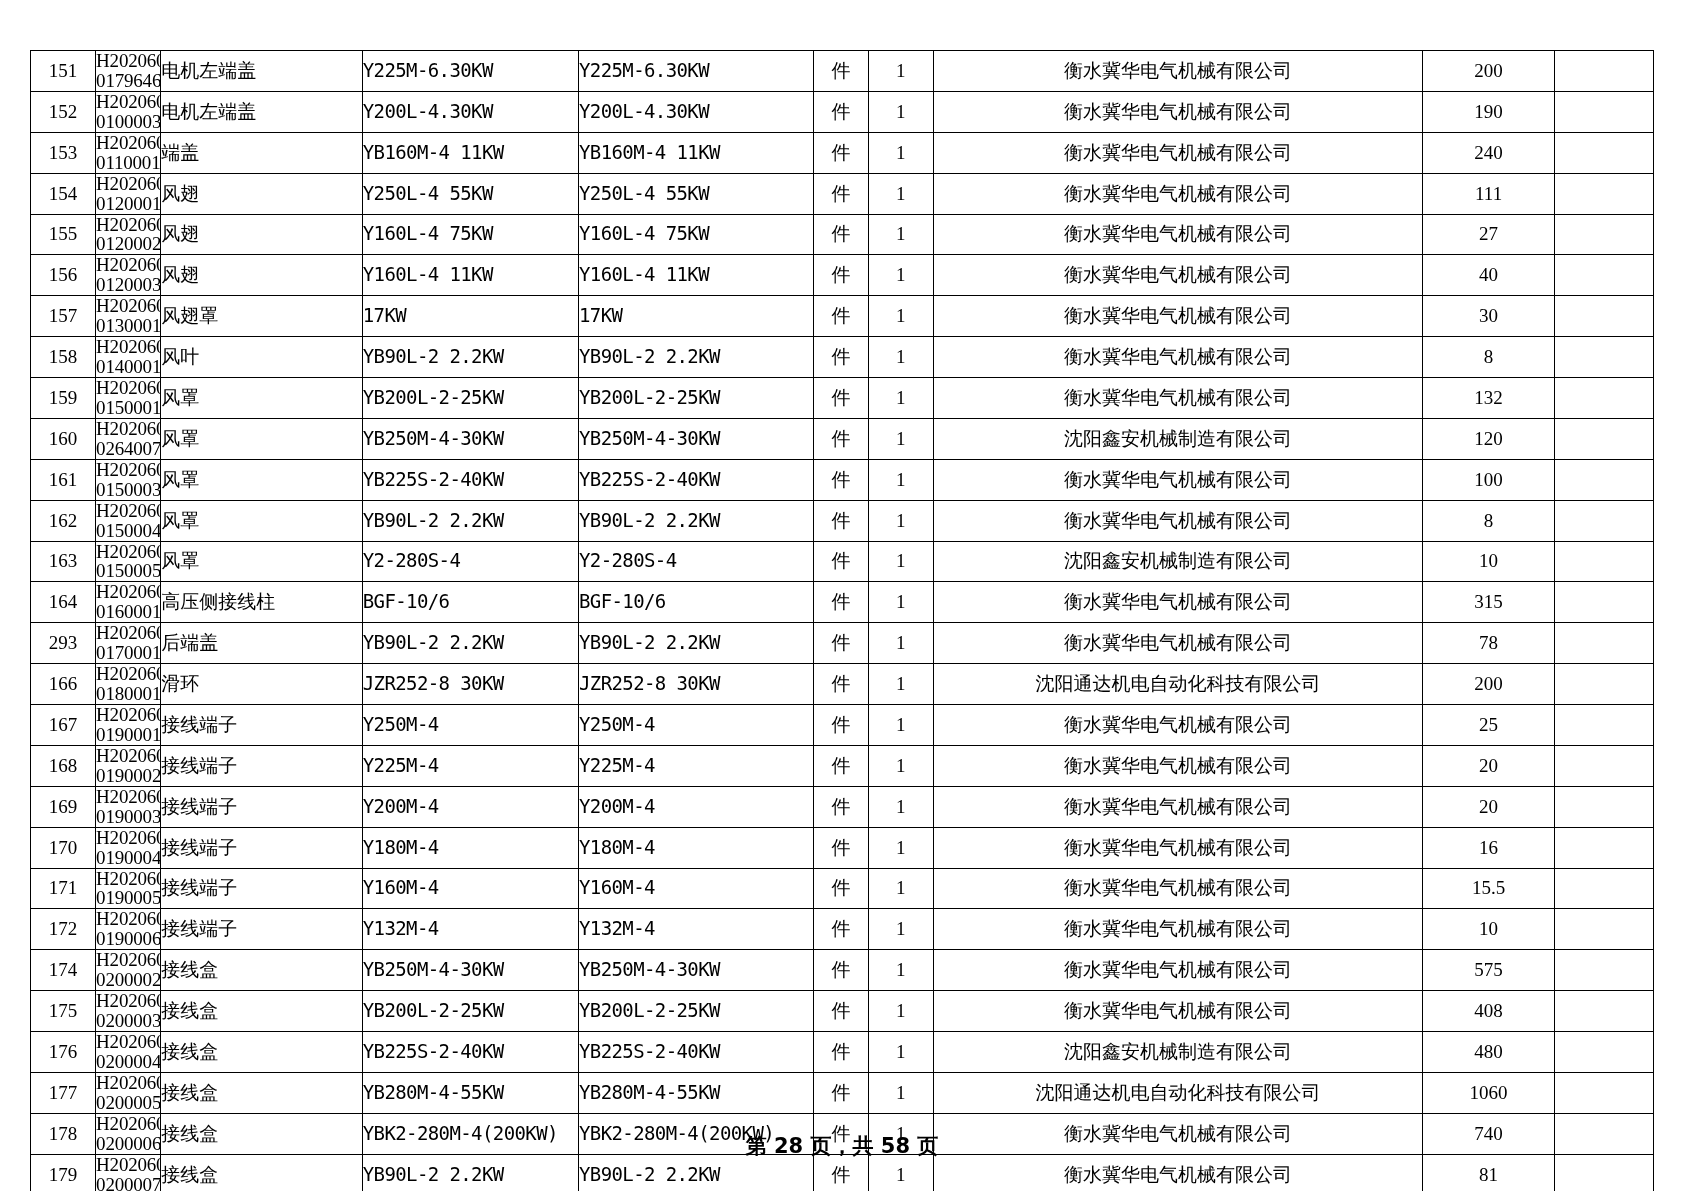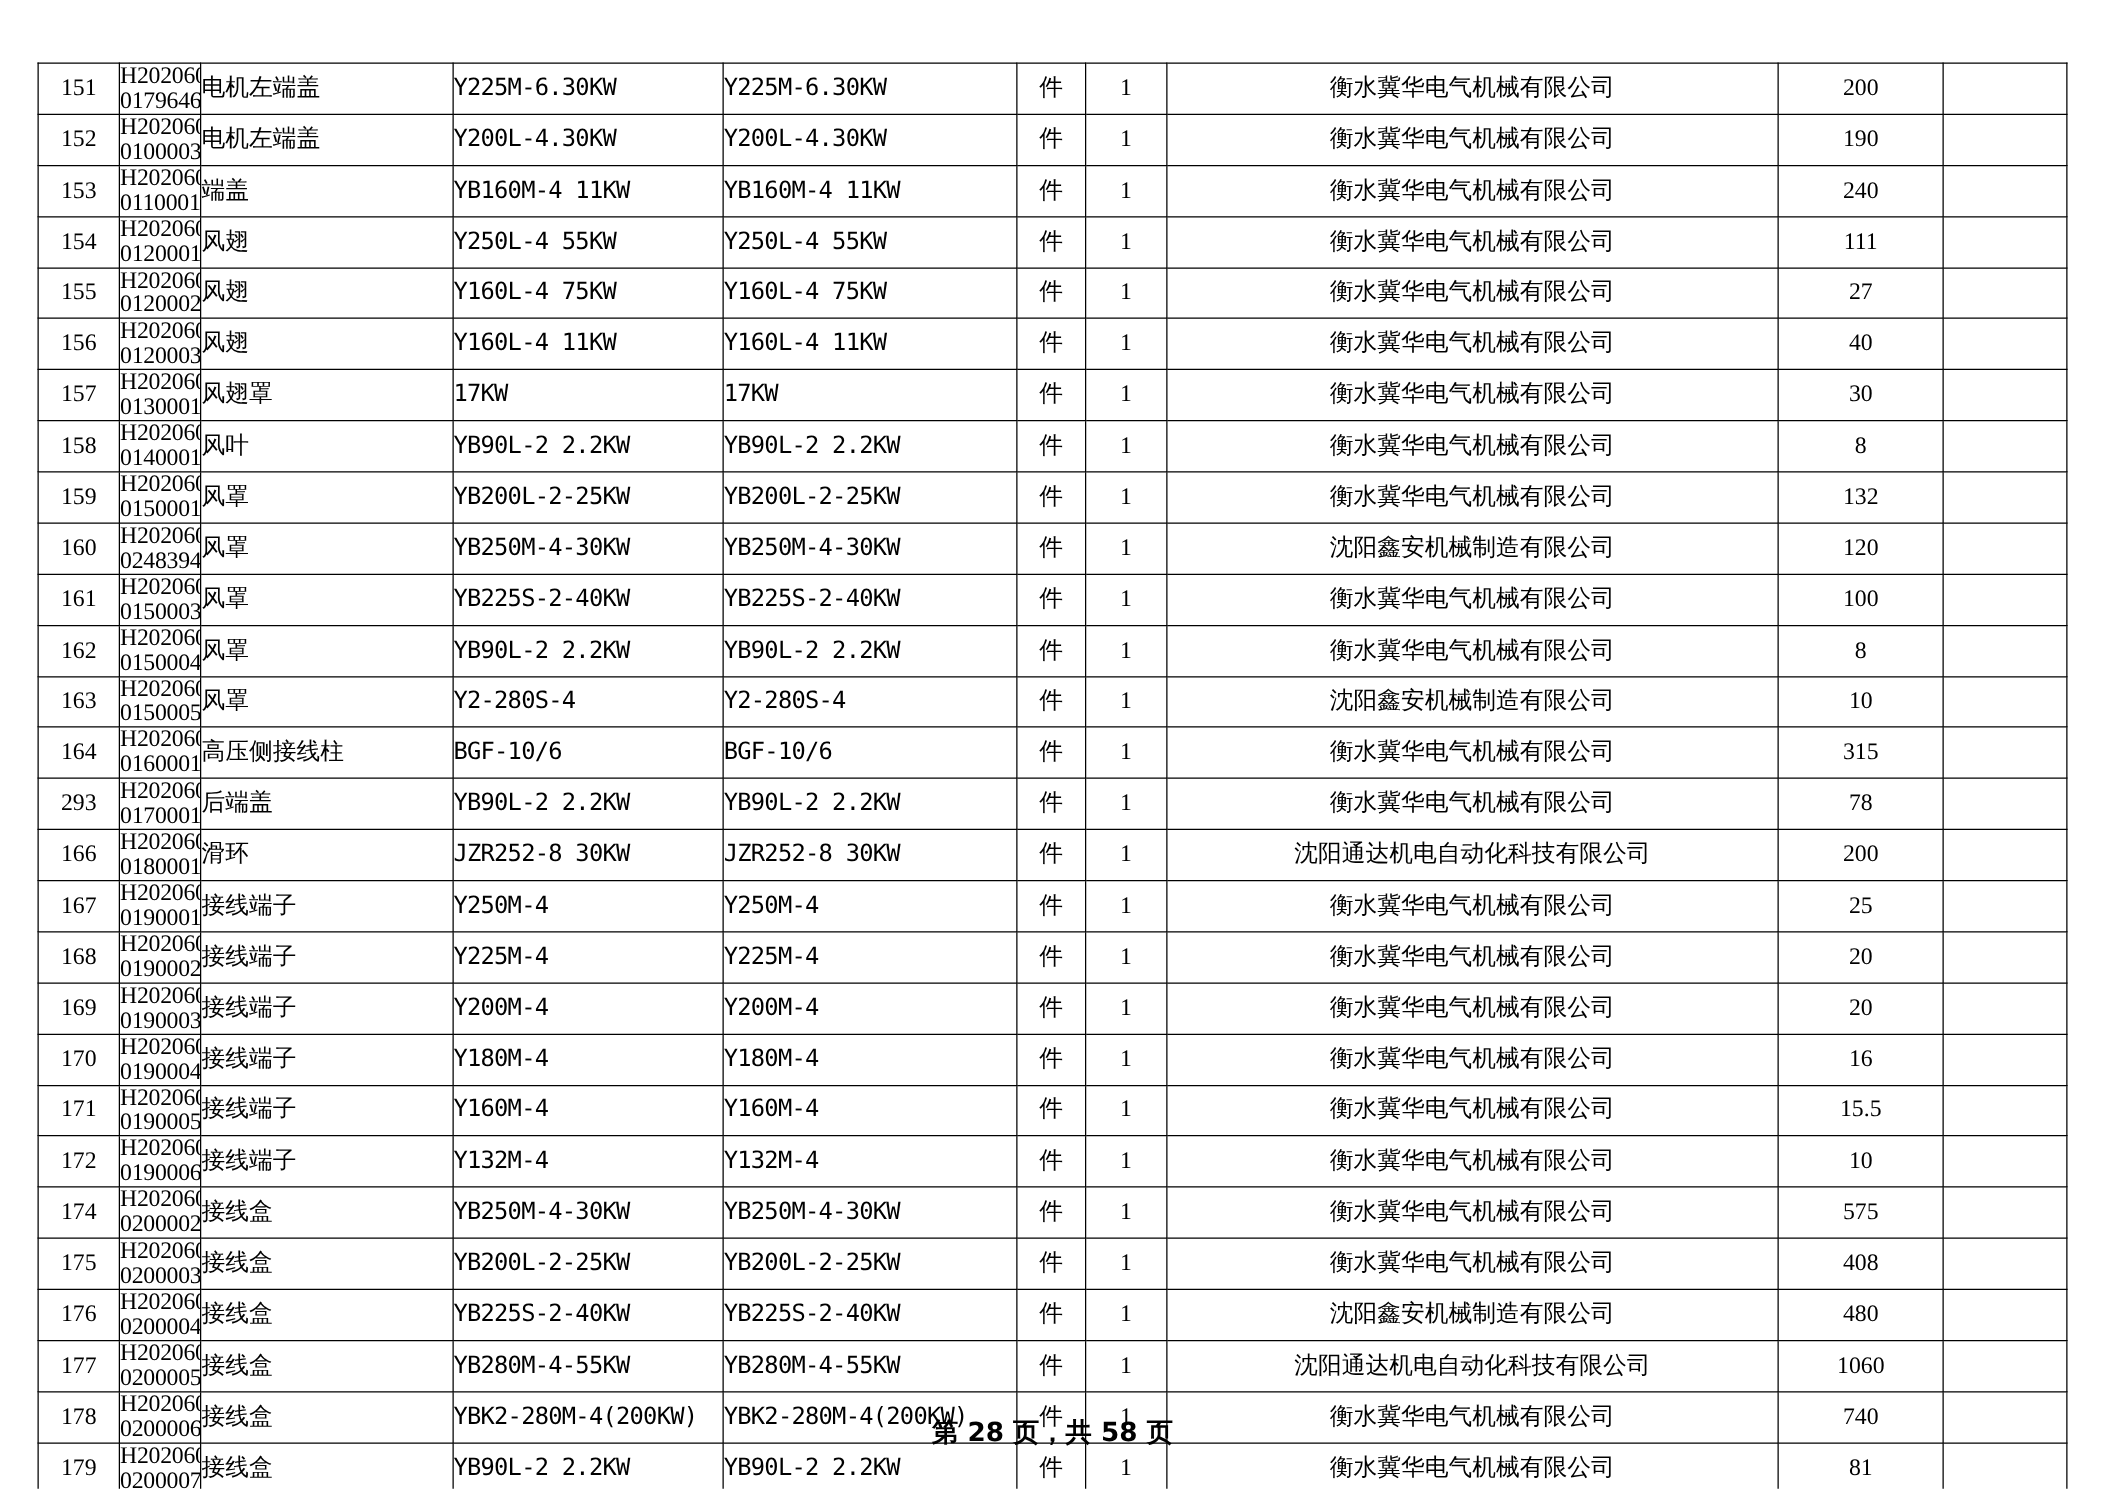--- a/index.html
+++ b/index.html
@@ -248,21 +248,21 @@
           <td class="unit">件</td>
           <td class="qty">1</td>
           <td class="vendor">衡水冀华电气机械有限公司</td>
           <td class="price">132</td>
           <td class="last"></td>
         </tr>
         <tr>
           <td class="idx">160</td>
           <td class="code">
             <span class="l1">H20206001</span>
-            <span class="l2">0248394</span>
+            <span class="l2">0264007</span>
           </td>
           <td class="name">风罩</td>
           <td class="spec">YB250M-4-30KW</td>
           <td class="spec">YB250M-4-30KW</td>
           <td class="unit">件</td>
           <td class="qty">1</td>
           <td class="vendor">沈阳鑫安机械制造有限公司</td>
           <td class="price">120</td>
           <td class="last"></td>
         </tr>

